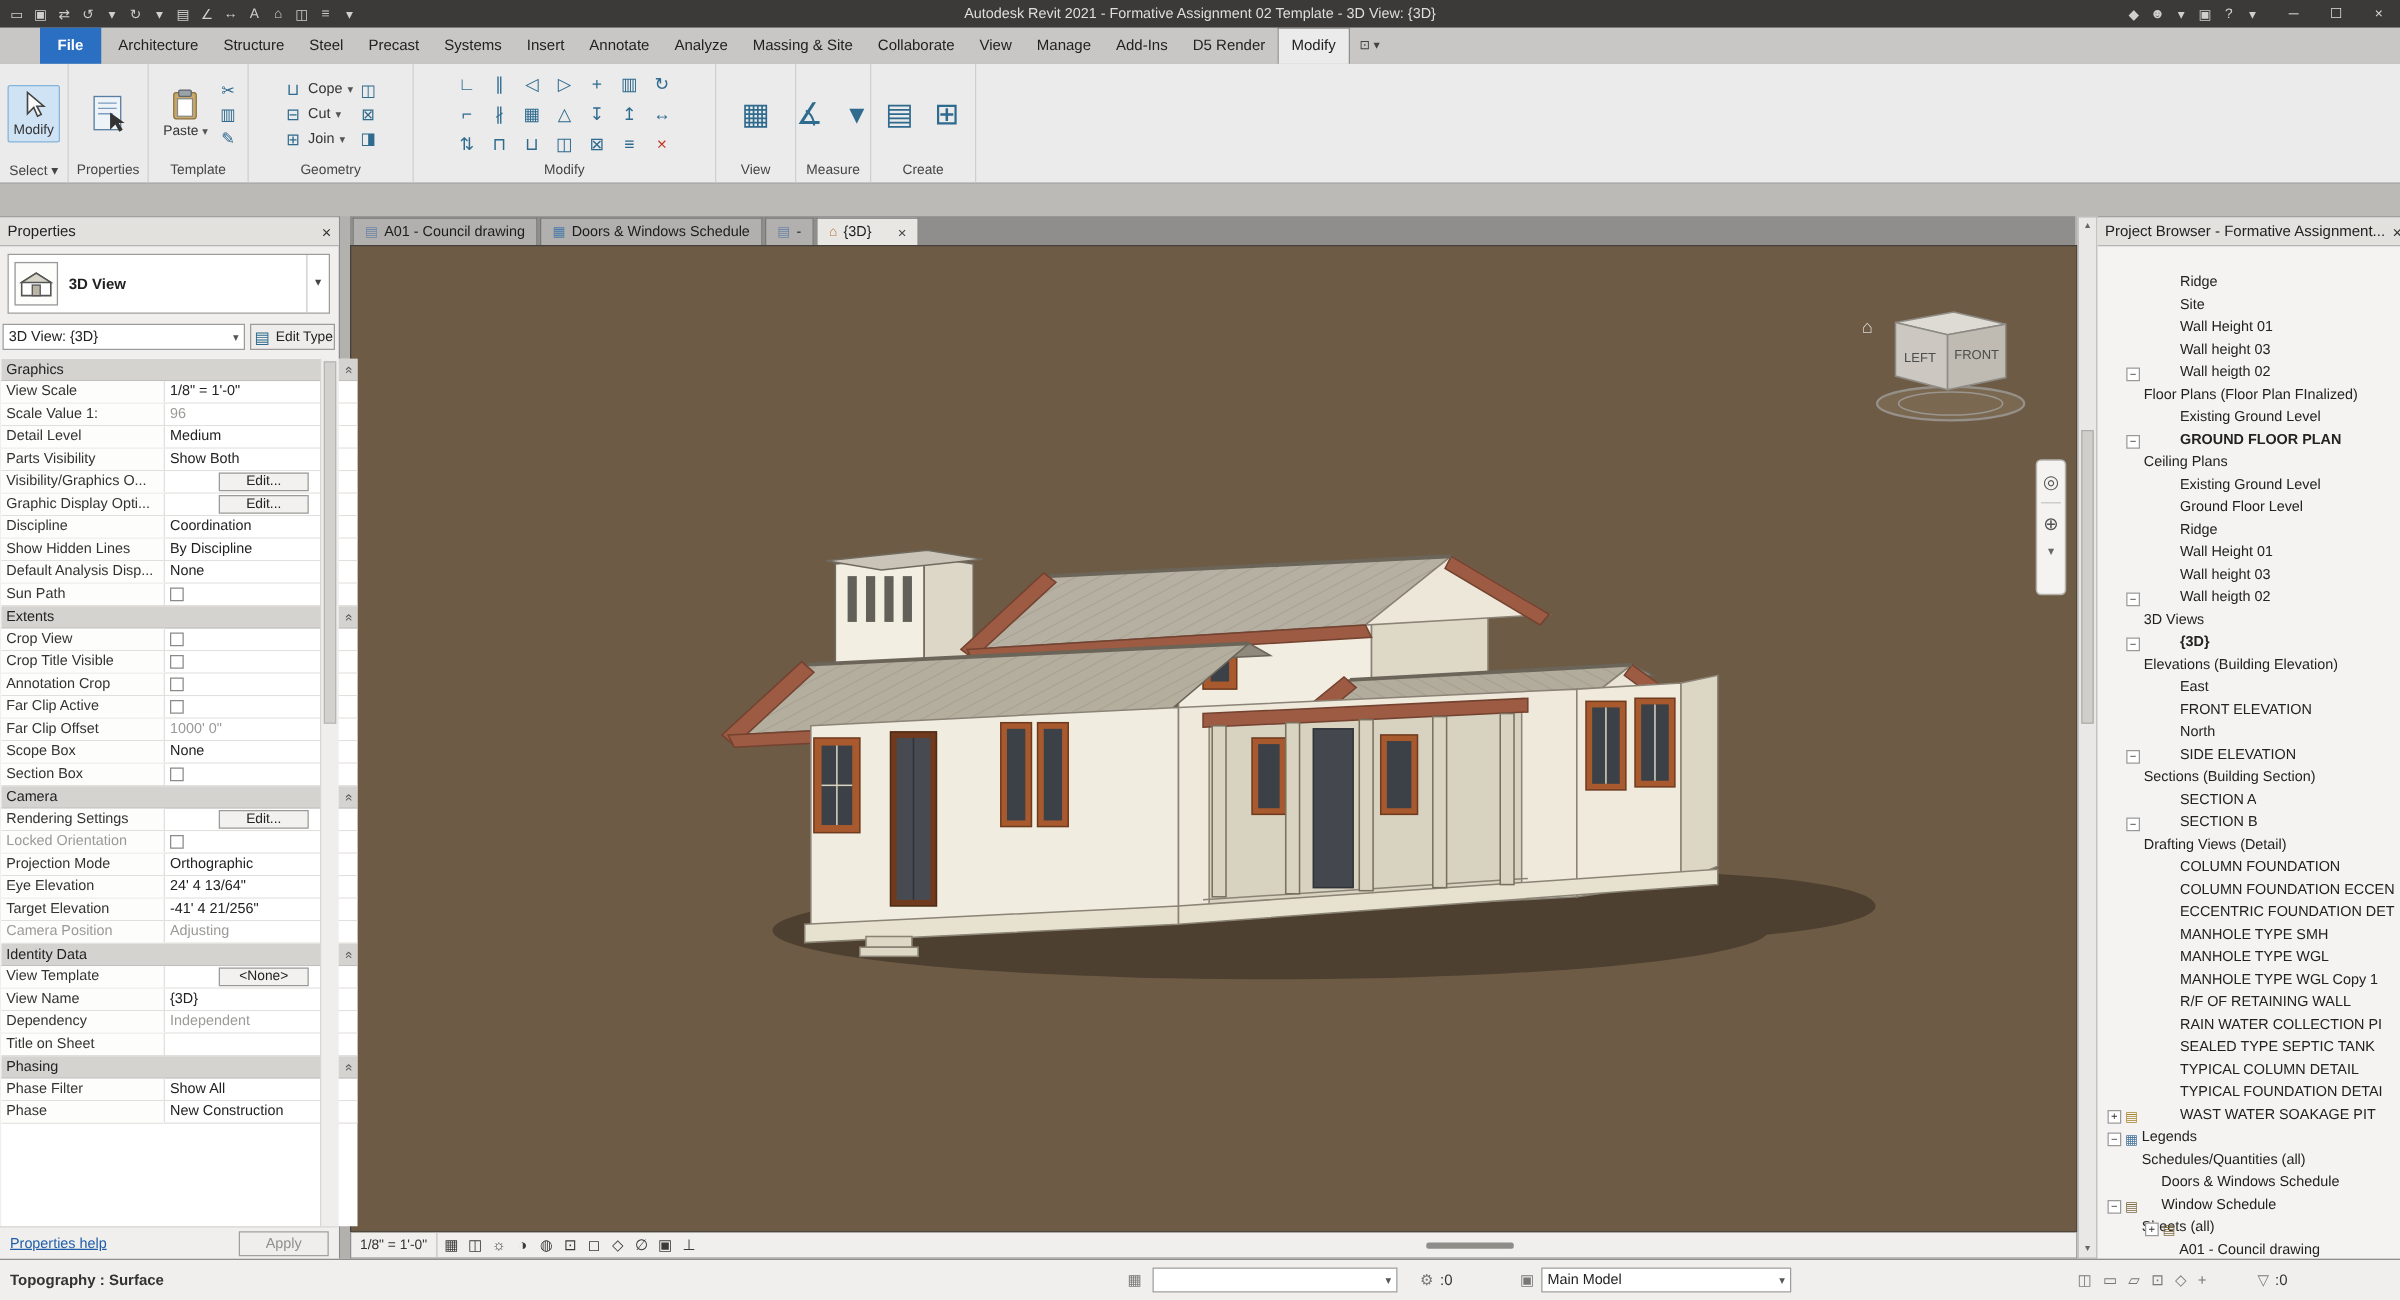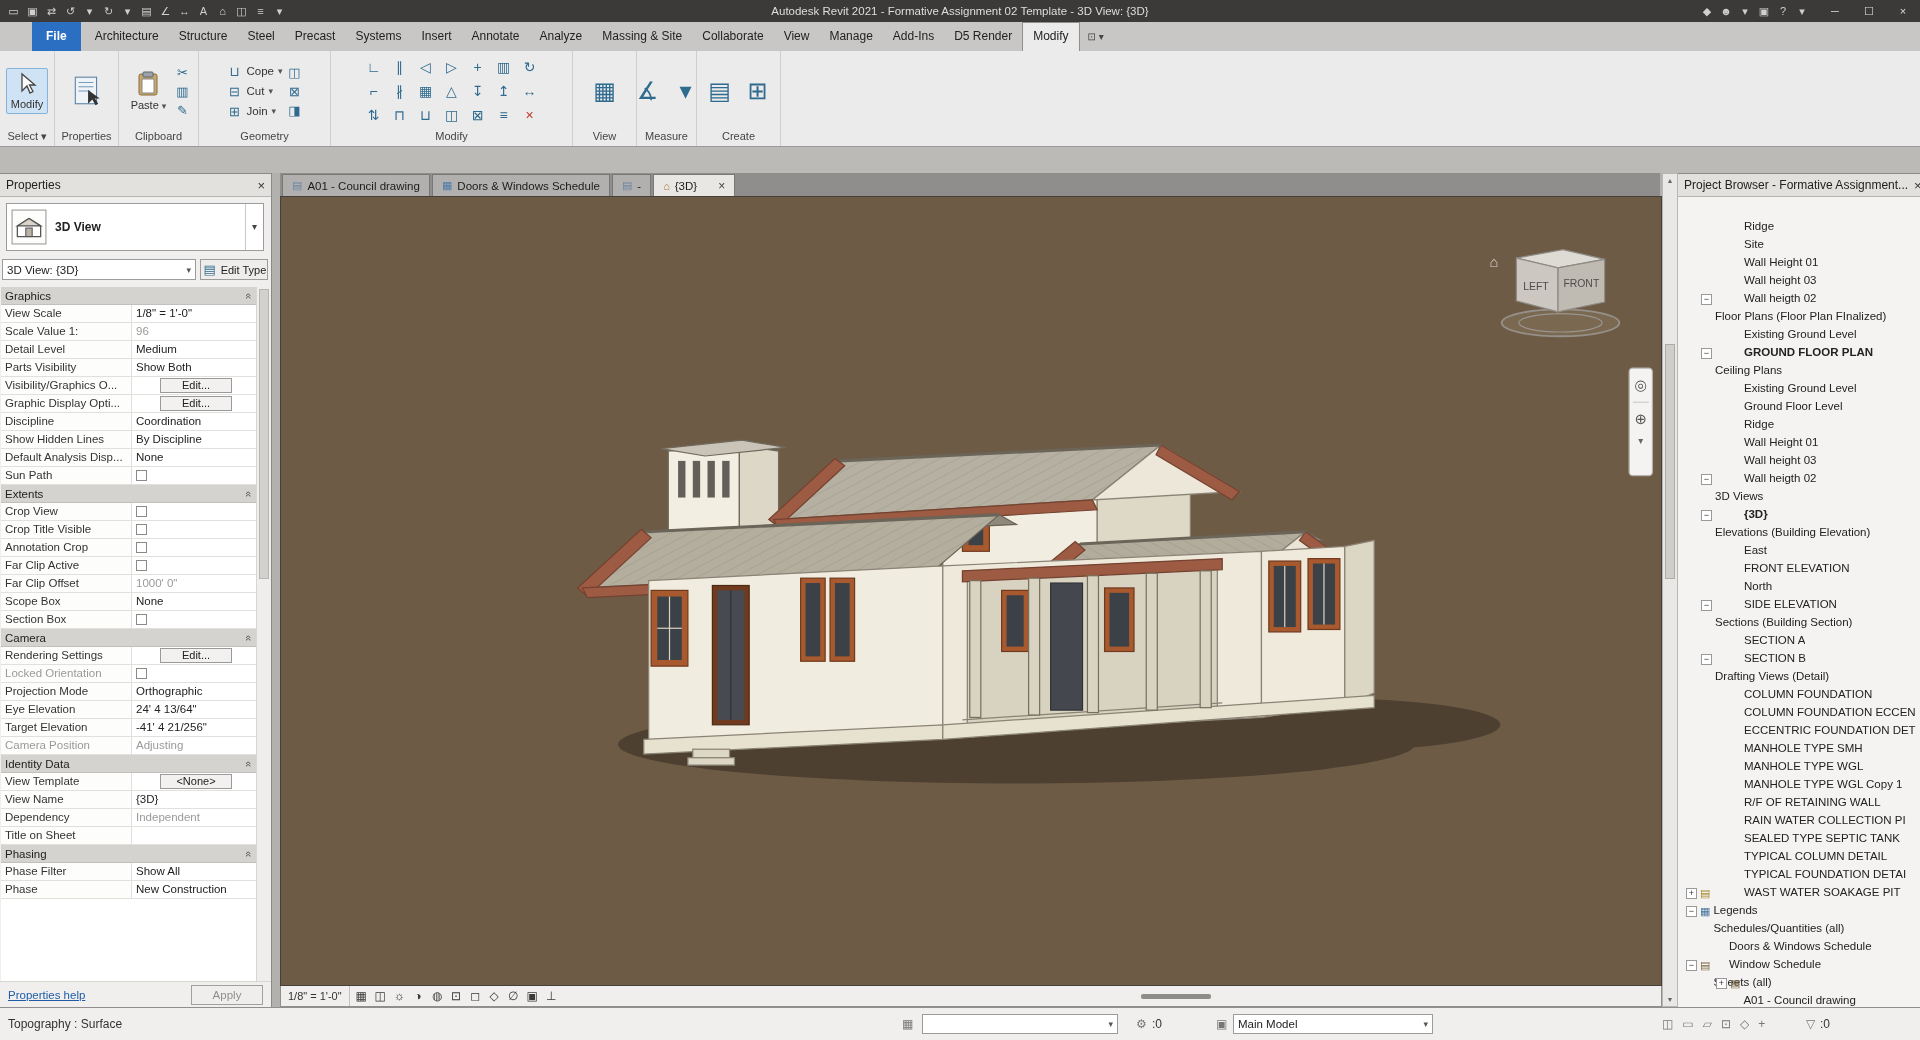--- a/index.html
+++ b/index.html
@@ -49,21 +49,21 @@
 .props{position:absolute;top:173px;left:0;width:272px;height:834px;background:#f0efee;border-right:1px solid #8a8a8a;border-top:1px solid #8a8a8a;z-index:6;}
 .pal-header{height:23px;background:#e3e1de;border-bottom:1px solid #b5b5b5;display:flex;align-items:center;padding:0 6px;font-size:12px;color:#222;white-space:nowrap;overflow:hidden;}
 .pal-x{margin-left:auto;font-size:13px;color:#333;padding-left:6px;}
 .typebox{position:absolute;top:29px;left:6px;width:258px;height:48px;background:#fff;border:1px solid #9c9c9c;display:flex;align-items:center;}
 .type-ic{width:44px;display:flex;justify-content:center;}
 .type-lbl{font-size:12px;color:#222;margin-left:4px;font-weight:bold;}
 .type-dd{margin-left:auto;width:18px;text-align:center;border-left:1px solid #c9c9c9;align-self:stretch;line-height:46px;font-size:10px;color:#444;}
 .viewsel{position:absolute;top:85px;left:2px;width:194px;height:21px;background:#fff;border:1px solid #9c9c9c;font-size:11.5px;display:flex;align-items:center;padding:0 4px;color:#222;}
 .viewsel .dd{margin-left:auto;}
 .edittype{position:absolute;top:85px;left:200px;width:68px;height:21px;background:#eeedec;border:1px solid #9c9c9c;font-size:11px;display:flex;align-items:center;gap:3px;justify-content:center;color:#222;}
-.pgrid{position:absolute;top:113px;left:1px;width:255px;bottom:26px;background:#fff;overflow:hidden;font-size:11.5px;}
+.pgrid{position:absolute;top:113px;left:1px;width:285px;bottom:26px;background:#fff;overflow:hidden;font-size:11.5px;}
 .pgroup{height:18px;background:#d5d3d0;border-bottom:1px solid #c2c0bd;display:flex;align-items:center;padding:0 4px;color:#222;}
 .pgroup .chev{margin-left:auto;display:inline-block;transform:rotate(90deg);font-size:11px;color:#555;}
 .prow{height:18px;display:flex;border-bottom:1px solid #e2e0dd;background:#fff;}
 .pl{width:131px;padding:2px 0 0 4px;color:#333;border-right:1px solid #e2e0dd;background:#fdfdfc;white-space:nowrap;overflow:hidden;}
 .pv{flex:1;padding:2px 0 0 4px;color:#222;white-space:nowrap;overflow:hidden;}
 .muted{color:#9b9a98;}
 .pbtn{display:block;margin:-1px auto 0;width:72px;text-align:center;border:1px solid #9a9a9a;background:#f2f1f0;font-size:11px;height:15px;line-height:13px;}
 .cb{display:inline-block;width:11px;height:11px;border:1px solid #8a8a8a;background:#fff;margin-top:1px;}
 .pscroll{position:absolute;top:113px;right:0;width:15px;bottom:26px;background:#efeeec;border-left:1px solid #d8d6d3;}
 .pthumb{position:absolute;top:2px;left:2px;width:10px;height:290px;background:#d3d1ce;border:1px solid #b8b6b3;}
@@ -86,21 +86,21 @@
 .pbthumb{position:absolute;left:2px;width:10px;top:170px;height:235px;background:#d0cecb;border:1px solid #aeaca9;}
 .pb{position:absolute;top:173px;left:1678px;width:242px;height:834px;background:#f4f3f1;border-top:1px solid #8a8a8a;z-index:6;}
 .pb-tree{position:absolute;top:24px;left:0;right:0;bottom:0;overflow:hidden;padding-top:2px;}
 .trow{height:18px;display:flex;align-items:center;font-size:11.5px;color:#222;white-space:nowrap;}
 .trow.sel .tlbl{font-weight:bold;}
 .exp{width:11px;height:11px;border:1px solid #999;background:#fff;font-size:9px;line-height:9px;text-align:center;color:#333;margin-right:3px;flex:none;}
 .tic{font-size:11px;margin-right:3px;flex:none;}
 .tlbl{overflow:hidden;margin-top:34px;}
 
 .statusbar{position:absolute;top:1007px;left:0;right:0;height:33px;background:#f0efee;border-top:1px solid #8f8f8f;font-size:12px;color:#333;z-index:30;}
-.sb-left{position:absolute;left:8px;top:9px;}
+.sb-left{position:absolute;left:8px;top:9px;font-weight:bold;}
 .sb-abs{position:absolute;top:9px;}
 .sb-ic{color:#777;font-size:12px;}
 .sb-combo{position:absolute;top:6px;height:20px;background:#fff;border:1px solid #9c9c9c;display:flex;align-items:center;padding:0 4px;font-size:11.5px;color:#222;}
 .sb-combo .dd{margin-left:auto;}
 .sb-right{position:absolute;top:9px;display:flex;gap:9px;}
 </style>
 </head>
 <body>
 
 <div class="app">
@@ -196,21 +196,21 @@
             <rect x="5" y="8" width="12" height="14" fill="#fff" stroke="#888"></rect>
           </svg>
           <span><span>Paste</span> <span class="dd">▾</span></span>
         </div>
         <div class="icol">
             <span class="sm-ic">✂</span>
             <span class="sm-ic">▥</span>
             <span class="sm-ic">✎</span>
           </div>
       </div>
-      <div class="pcap"><span>Clipboard</span></div>
+      <div class="pcap"><span>Template</span></div>
     </div>
     <div class="panel" style="width:132px">
       <div class="pbody row">
         <div class="geo-rows">
             <div class="geo-row">
               <span class="sm-ic">⊔</span>
               <span class="geo-lbl">Cope</span>
               <span class="dd">▾</span>
             </div>
             <div class="geo-row">

